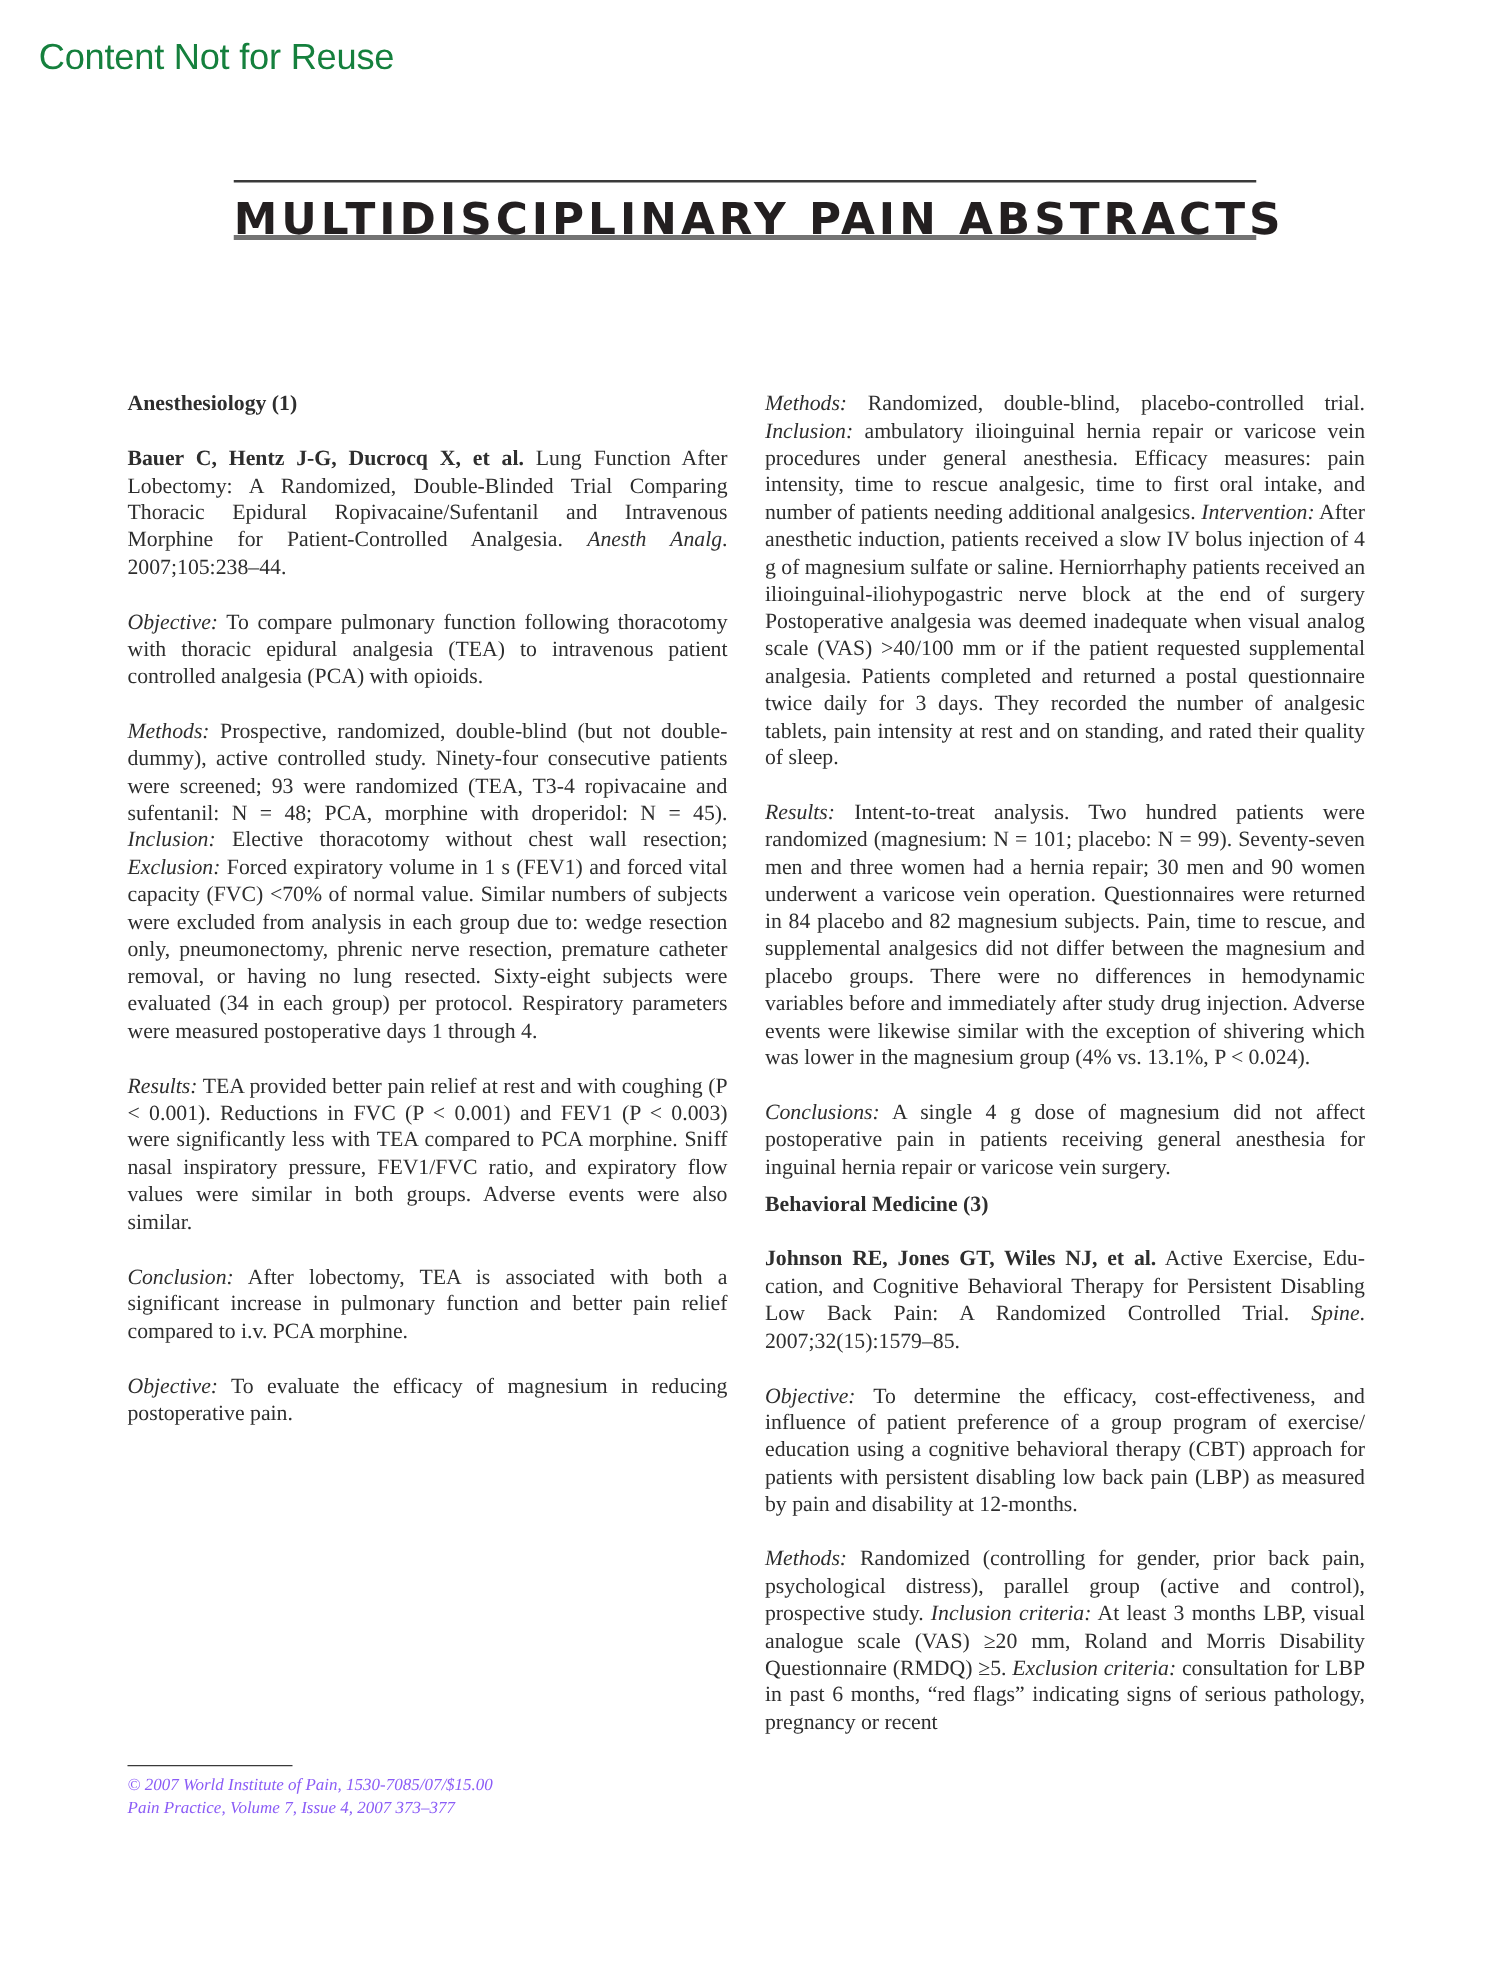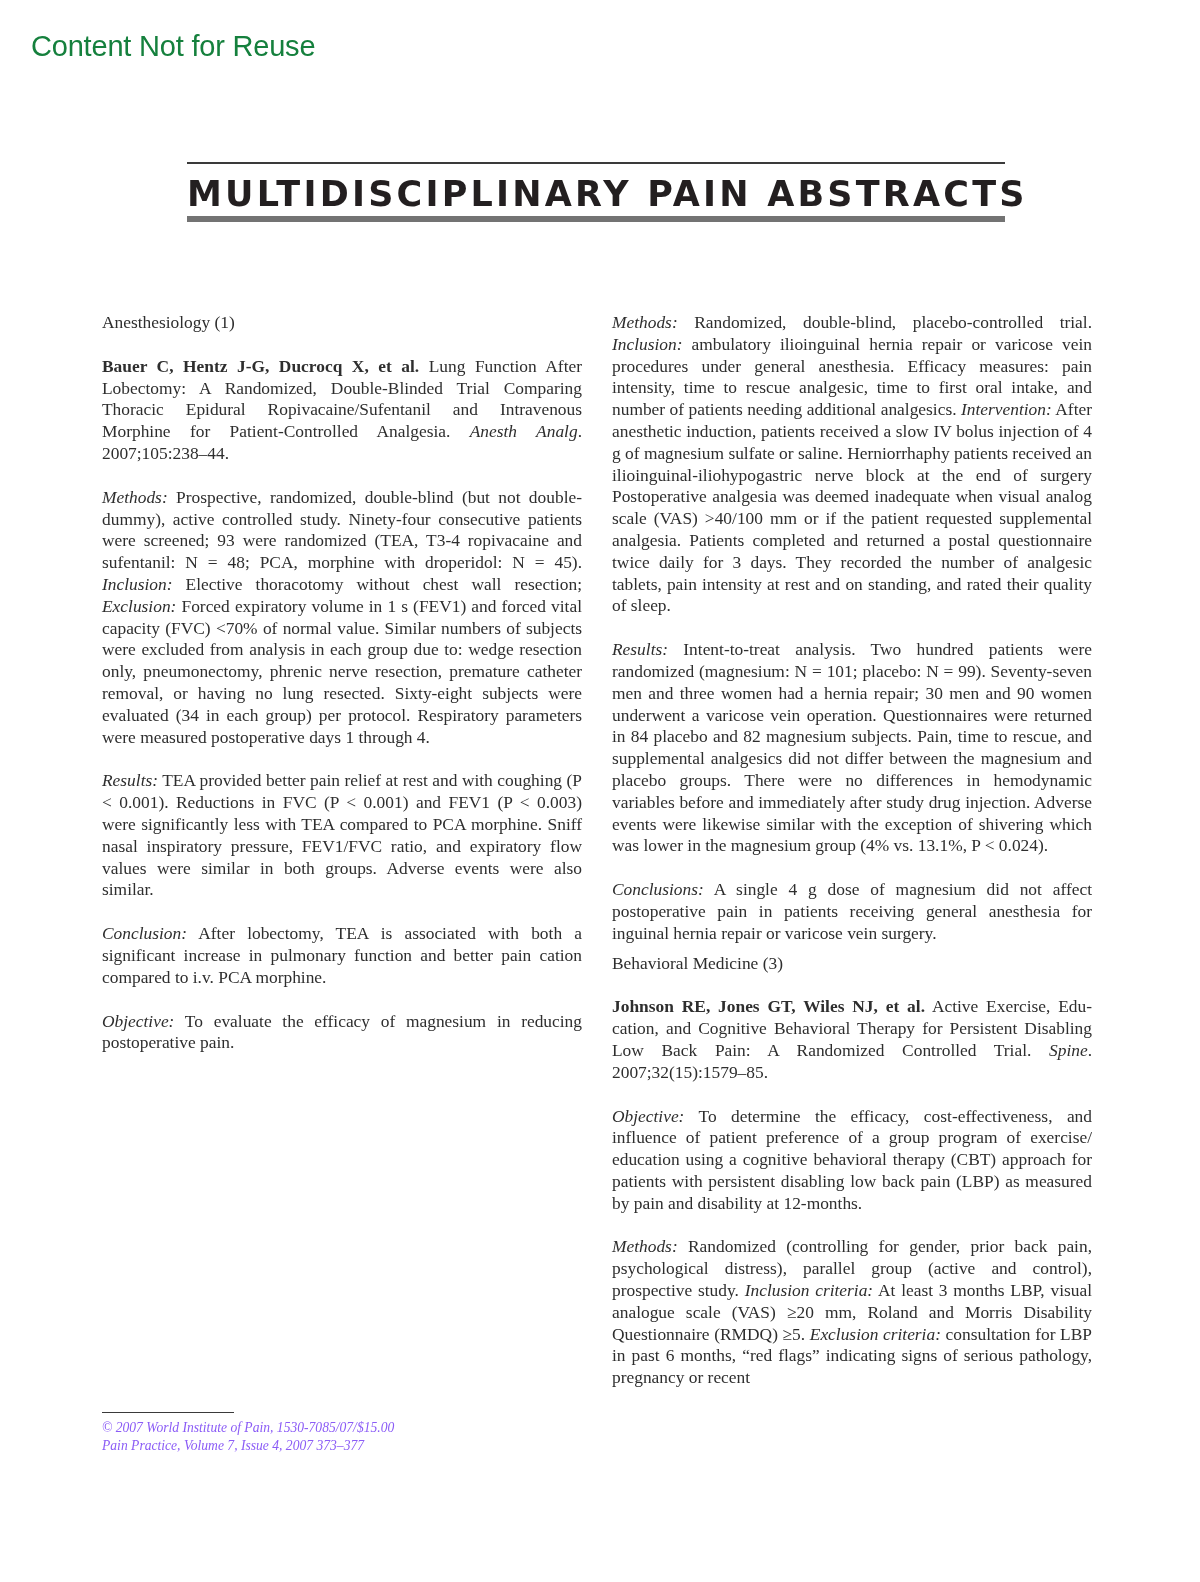--- a/index.html
+++ b/index.html
@@ -3,37 +3,37 @@
 <meta charset="utf-8">
 <style>
   html, body { margin: 0; padding: 0; background: #ffffff; }
   body { width: 1200px; height: 1582px; position: relative; overflow: hidden; color: #2a2a2a; }
   .watermark {
     position: absolute; left: 31px; top: 30px;
     font-family: "Liberation Sans", sans-serif; font-size: 29px; color: #15803d;
     letter-spacing: -0.2px;
   }
   .title-block {
-    position: absolute; left: 187px; top: 162px; width: 818px; height: 60px;
-    border-top: 2px solid #3a3a3a; border-bottom: 6px solid #737373;
+    position: absolute; left: 187px; top: 144px; width: 818px; height: 48px;
+    border-top: 2px solid #3a3a3a; border-bottom: 4px solid #737373;
     box-sizing: border-box;
   }
   .title {
     position: absolute; left: 0; top: 10px;
     font-family: "DejaVu Sans", sans-serif; font-weight: bold; font-size: 35px;
     letter-spacing: 3.2px; color: #231f20; white-space: nowrap;
   }
   .col {
     position: absolute; top: 312px; width: 480px;
     font-family: "Liberation Serif", serif; font-size: 17.4px; line-height: 21.8px;
     color: #2e2e2e; text-align: justify; hyphens: manual;
   }
   .col.left { left: 102px; }
   .col.right { left: 612px; }
-  .section-head { font-weight: normal; margin: 0 0 22px 0; }
+  .section-head { font-weight: bold; margin: 0 0 22px 0; }
   .para { margin: 0 0 22px 0; }
   .authors { font-weight: bold; }
   .label { font-style: italic; }
   .it { font-style: italic; }
   .footer {
     position: absolute; left: 102px; top: 1412px; width: 400px;
     font-family: "Liberation Serif", serif; font-style: italic; font-size: 13.6px; line-height: 18px; color: #8b5cf6;
   }
   .footer-rule { width: 132px; border-top: 1.5px solid #3a3a3a; margin-bottom: 6px; }
 </style>
@@ -44,26 +44,27 @@
 
 <div class="title-block">
   <div class="title">MULTIDISCIPLINARY PAIN ABSTRACTS</div>
 </div>
 
 <div class="col left">
   <div class="section-head">Anesthesiology (1)</div>
 
   <p class="para"><span class="authors">Bauer C, Hentz J-G, Ducrocq X, et al.</span><span> Lung Function After Lobectomy: A Randomized, Double-Blinded Trial Comparing Thoracic Epidural Ropivacaine/Sufentanil and Intravenous Morphine for Patient-Controlled Analgesia. </span><span class="it">Anesth Analg</span><span>. 2007;105:238–44.</span></p>
 
+  <p class="para"><span class="label">Objective:</span><span> To compare pulmonary function following thorac­otomy with thoracic epidural analgesia (TEA) to intravenous patient controlled analgesia (PCA) with opioids.</span></p>
 
   <p class="para"><span class="label">Methods:</span><span> Prospective, randomized, double-blind (but not double-dummy), active controlled study. Ninety-four consecu­tive patients were screened; 93 were randomized (TEA, T3-4 ropivacaine and sufentanil: N = 48; PCA, morphine with dro­peridol: N = 45). </span><span class="label">Inclusion:</span><span> Elective thoracotomy without chest wall resection; </span><span class="label">Exclusion:</span><span> Forced expiratory volume in 1 s (FEV1) and forced vital capacity (FVC) &lt;70% of normal value. Similar numbers of subjects were excluded from analy­sis in each group due to: wedge resection only, pneumonec­tomy, phrenic nerve resection, premature catheter removal, or having no lung resected. Sixty-eight subjects were evaluated (34 in each group) per protocol. Respiratory parameters were measured postoperative days 1 through 4.</span></p>
 
   <p class="para"><span class="label">Results:</span><span> TEA provided better pain relief at rest and with coughing (P &lt; 0.001). Reductions in FVC (P &lt; 0.001) and FEV1 (P &lt; 0.003) were significantly less with TEA compared to PCA morphine. Sniff nasal inspiratory pressure, FEV1/FVC ratio, and expiratory flow values were similar in both groups. Adverse events were also similar.</span></p>
 
-  <p class="para"><span class="label">Conclusion:</span><span> After lobectomy, TEA is associated with both a significant increase in pulmonary function and better pain cation compared to i.v. PCA morphine.</span></p>
+  <p class="para"><span class="label">Conclusion:</span><span> After lobectomy, TEA is associated with both a significant increase in pulmonary function and better pain relief compared to i.v. PCA morphine.</span></p>
 
 
 
   <p class="para"><span class="label">Objective:</span><span> To evaluate the efficacy of magnesium in reducing postoperative pain.</span></p>
 </div>
 
 <div class="footer">
   <div class="footer-rule"></div>
   <div>© 2007 World Institute of Pain, 1530-7085/07/$15.00</div>
   <div>Pain Practice, Volume 7, Issue 4, 2007 373–377</div>

